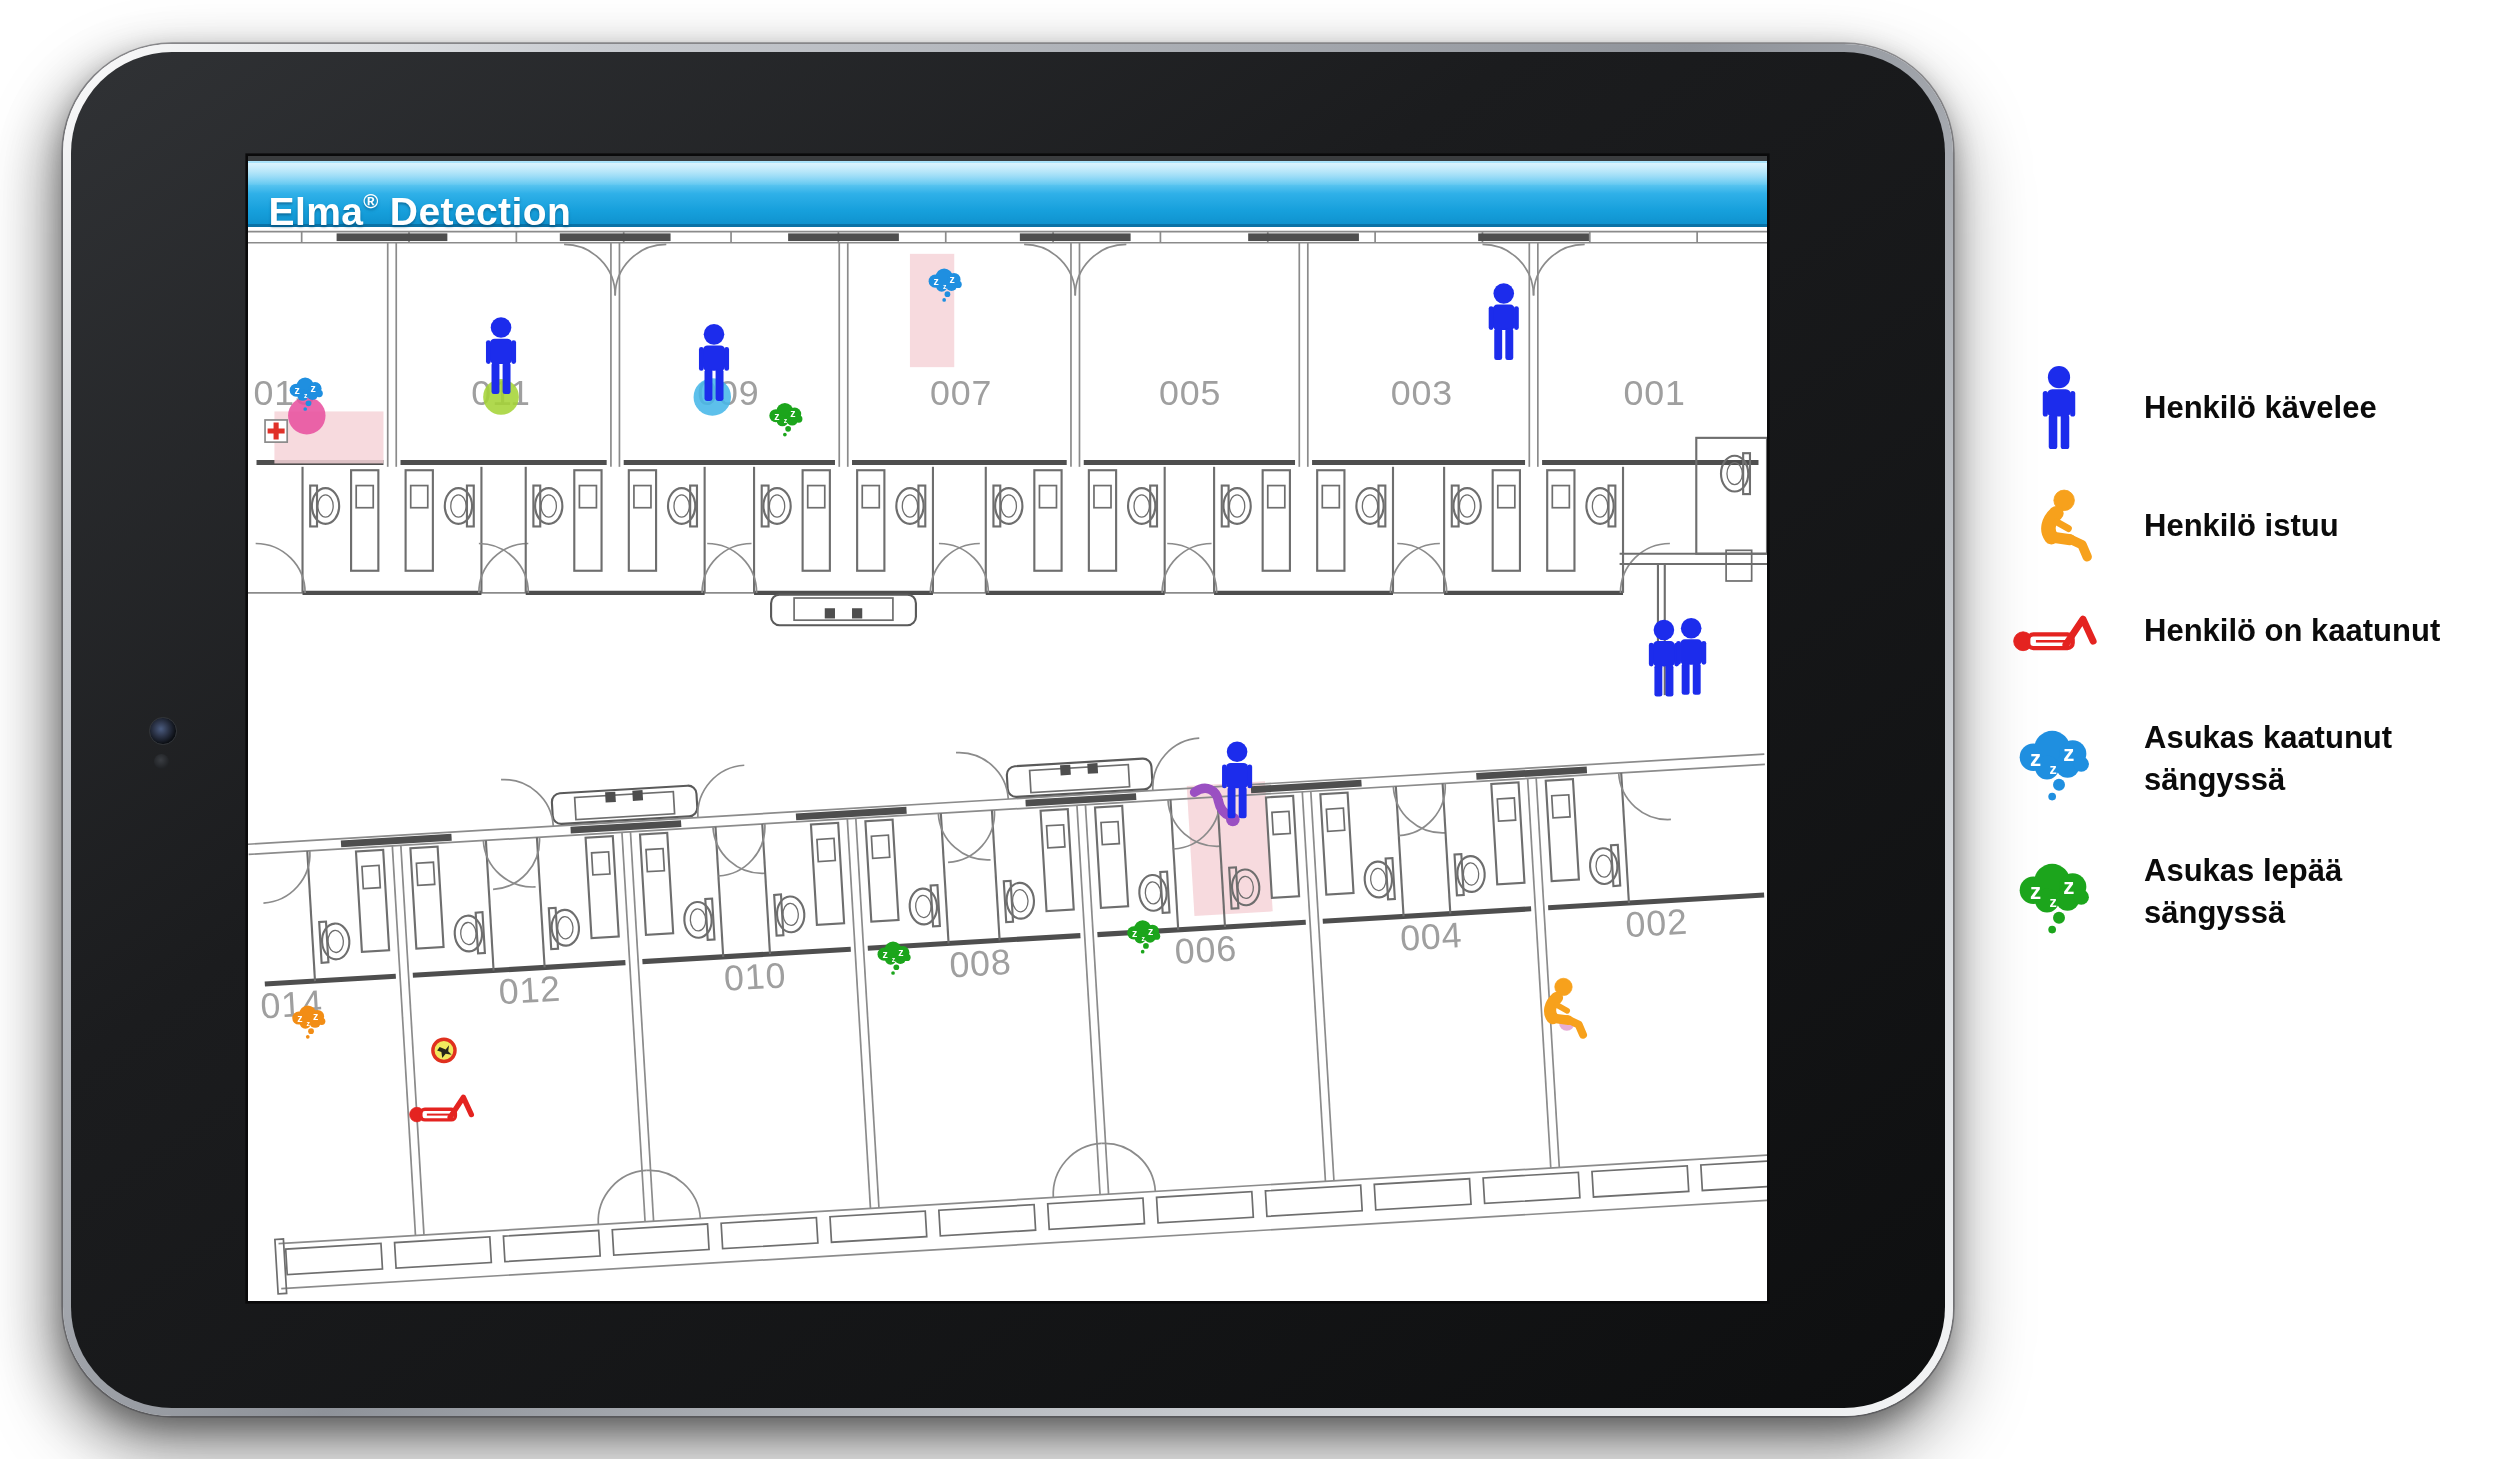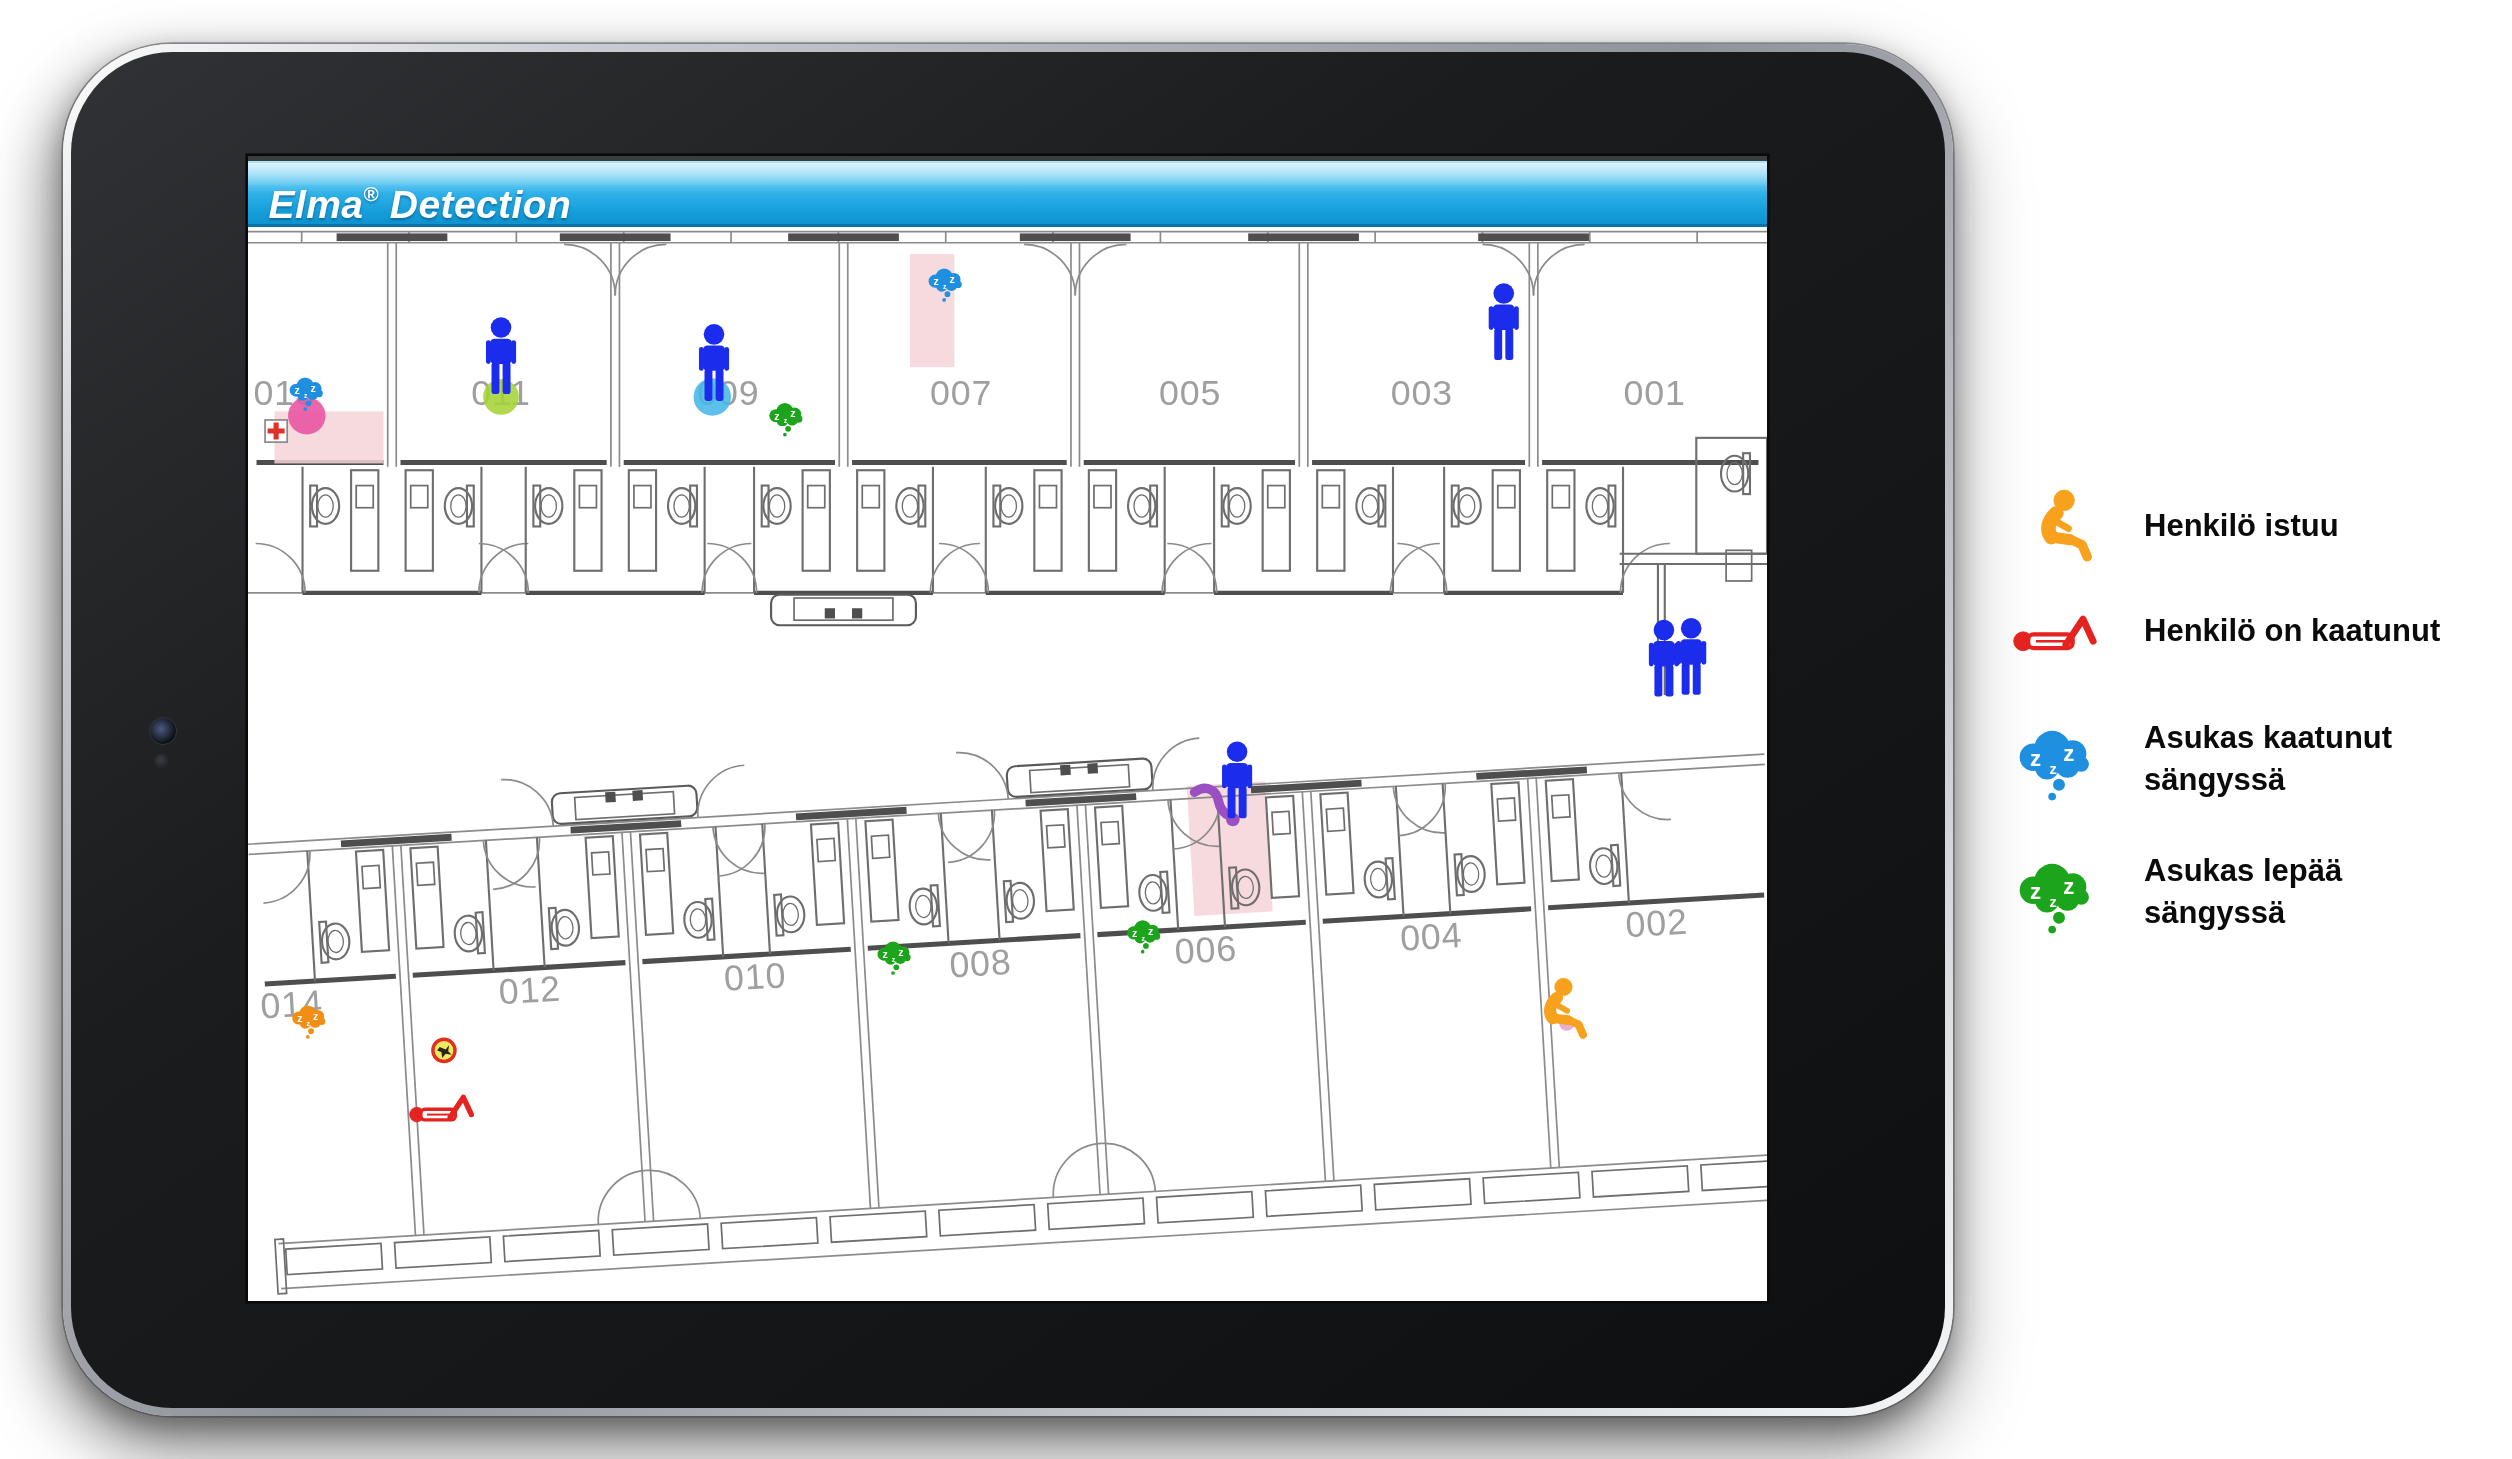--- a/index.html
+++ b/index.html
@@ -36,24 +36,23 @@
   .titlebar{
     position:absolute;left:0;top:5.1px;width:100%;height:63px;
     background:linear-gradient(180deg,#aee4fa 0%,#5ec7f1 36%,#2fb0e8 52%,#17a0dc 78%,#0f93cf 100%);
     border-bottom:3.4px solid #0a72a6;
   }
   .titlebar::before{
     content:"";position:absolute;top:1.7px;left:0;right:0;height:22px;
     background:linear-gradient(180deg,rgba(255,255,255,.6),rgba(255,255,255,.05));
   }
   .app-title{
-    position:absolute;left:20.5px;top:0;height:63px;line-height:66px;
+    position:absolute;left:20.5px;top:0;height:63px;line-height:79px;
     font-size:39px;font-weight:bold;color:#ffffff;letter-spacing:0.4px;
     text-shadow:0 1.7px 2.6px rgba(0,70,110,.55);
-    font-style:italic;
   }
   .app-title sup{font-size:20.5px;vertical-align:17px;}
   .t-rest{margin-left:11px;}
   #plan-svg{position:absolute;left:0;top:72px;width:1519px;height:1074px;}
   
   .legend{position:absolute;left:2003px;top:0;width:510px;height:1460px;}
   .lg-row{position:absolute;left:0;display:flex;align-items:center;}
   .lg-ico{width:112px;flex:0 0 112px;display:flex;justify-content:center;align-items:center;}
   .lg-ico svg{width:106px;height:106px;}
   .lg-txt{font-size:31px;font-weight:bold;line-height:42px;color:#0b0b0b;margin-left:29px;white-space:nowrap;}
@@ -461,20 +460,30 @@
           <use href="#sym-squiggle" transform="translate(1139 690) scale(1)"></use>
           <use href="#sym-person" transform="translate(1161 660) scale(0.93)" fill="#1c2cec"></use>
           <circle cx="1548" cy="945" r="9" fill="#e2a3cf" opacity="0.88"></circle>
           <use href="#sym-sitting" transform="translate(1539 928) scale(0.85)" fill="#f7a11c" stroke="#f7a11c"></use>
         </g>
     </svg>
   </div>
 </div>
 
 <div class="legend" id="legend">
+    <div class="lg-row" style="top: 358px; height: 99px;">
+      <div class="lg-ico">
+        <svg viewBox="-62 -62 124 124">
+          <use href="#sym-person" fill="#1c2cec"></use>
+        </svg>
+      </div>
+      <div class="lg-txt">
+        <div>Henkilö kävelee</div>
+      </div>
+    </div>
     <div class="lg-row" style="top: 581px; height: 99px;">
       <div class="lg-ico">
         <svg viewBox="-62 -62 124 124">
           <use href="#sym-fallen" fill="#e42320" stroke="#e42320"></use>
         </svg>
       </div>
       <div class="lg-txt">
         <div>Henkilö on kaatunut</div>
       </div>
     </div>

